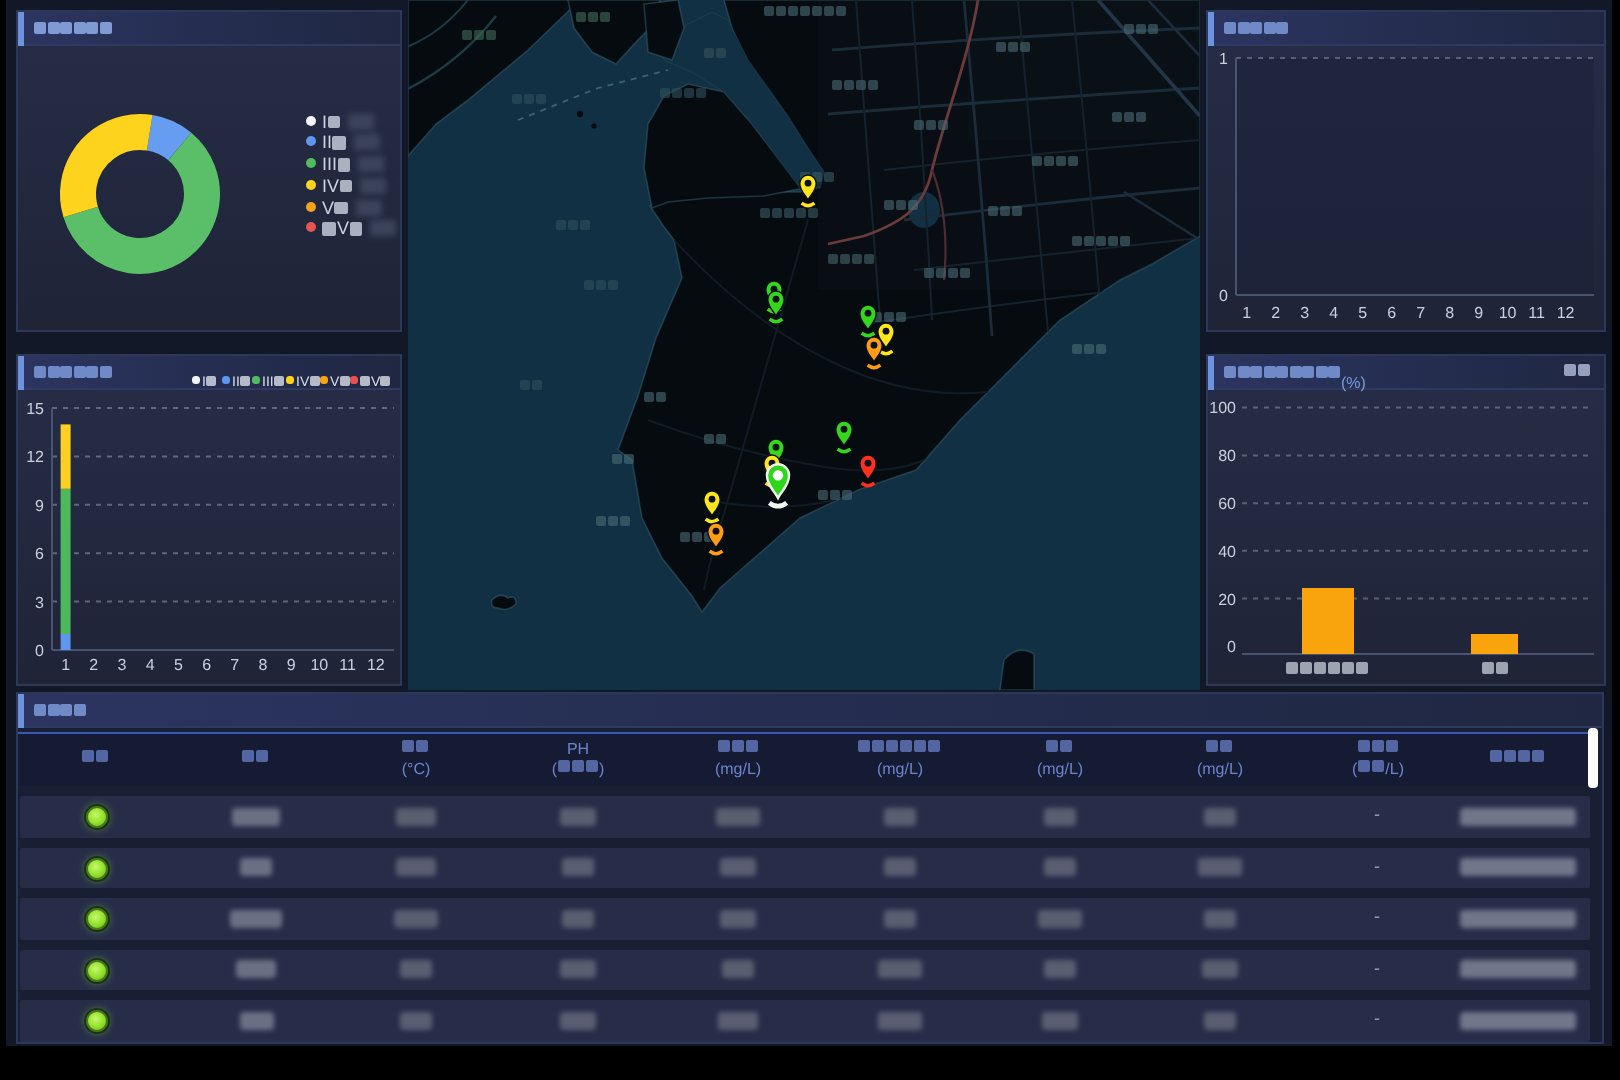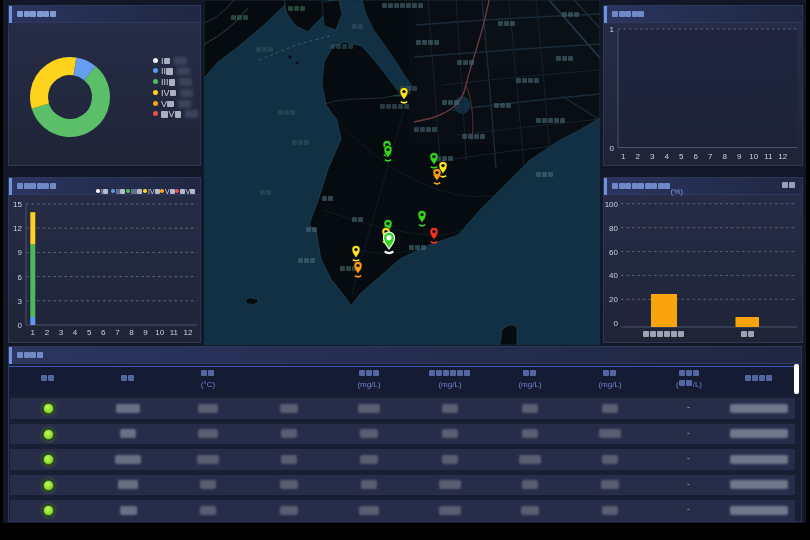--- a/index.html
+++ b/index.html
@@ -280,20 +280,21 @@
 </div>
 <div class="panel" style="left:8px;top:346px;width:794px;height:176px;background:#191f33">
 <div class="phead">
       <span class="bar"></span>
       <span class="ptitle"><i class="z"></i><i class="z"></i><i class="z"></i><i class="z"></i></span>
     </div>
 <div style="position:absolute;left:0;top:19px;width:786px;height:27px;background:#161b34;border-top:1.5px solid #3c55b8">
       <div class="s7" style="position:absolute;left:39px;top:8px;width:120px;margin-left:-60px;text-align:center;color:#6c83cd;font-size:8px"><i class="z"></i><i class="z"></i></div>
       <div class="s7" style="position:absolute;left:119px;top:8px;width:120px;margin-left:-60px;text-align:center;color:#6c83cd;font-size:8px"><i class="z"></i><i class="z"></i></div>
       <div class="s7" style="position:absolute;left:199px;top:3px;width:120px;margin-left:-60px;text-align:center;color:#6c83cd;font-size:8px;line-height:10px"><i class="z"></i><i class="z"></i><br>(°C)</div>
+      <div class="s7" style="position:absolute;left:280px;top:3px;width:120px;margin-left:-60px;text-align:center;color:#6c83cd;font-size:8px;line-height:10px">PH<br>(<i class="z"></i><i class="z"></i><i class="z"></i>)</div>
       <div class="s7" style="position:absolute;left:360px;top:3px;width:120px;margin-left:-60px;text-align:center;color:#6c83cd;font-size:8px;line-height:10px"><i class="z"></i><i class="z"></i><i class="z"></i><br>(mg/L)</div>
       <div class="s7" style="position:absolute;left:441px;top:3px;width:120px;margin-left:-60px;text-align:center;color:#6c83cd;font-size:8px;line-height:10px"><i class="z"></i><i class="z"></i><i class="z"></i><i class="z"></i><i class="z"></i><i class="z"></i><br>(mg/L)</div>
       <div class="s7" style="position:absolute;left:521px;top:3px;width:120px;margin-left:-60px;text-align:center;color:#6c83cd;font-size:8px;line-height:10px"><i class="z"></i><i class="z"></i><br>(mg/L)</div>
       <div class="s7" style="position:absolute;left:601px;top:3px;width:120px;margin-left:-60px;text-align:center;color:#6c83cd;font-size:8px;line-height:10px"><i class="z"></i><i class="z"></i><br>(mg/L)</div>
       <div class="s7" style="position:absolute;left:680px;top:3px;width:120px;margin-left:-60px;text-align:center;color:#6c83cd;font-size:8px;line-height:10px"><i class="z"></i><i class="z"></i><i class="z"></i><br>(<i class="z"></i><i class="z"></i>/L)</div>
       <div class="s7" style="position:absolute;left:750px;top:8px;width:120px;margin-left:-60px;text-align:center;color:#6c83cd;font-size:8px"><i class="z"></i><i class="z"></i><i class="z"></i><i class="z"></i></div>
     </div>
 <div style="position:absolute;left:785px;top:17px;width:5px;height:30px;background:#fff;border-radius:2px"></div>
 <div style="position:absolute;left:1px;top:51.0px;width:785px;height:20.5px;background:#272d49;border-radius:1px"></div>
 <div class="led" style="left:34px;top:56.2px"></div>

